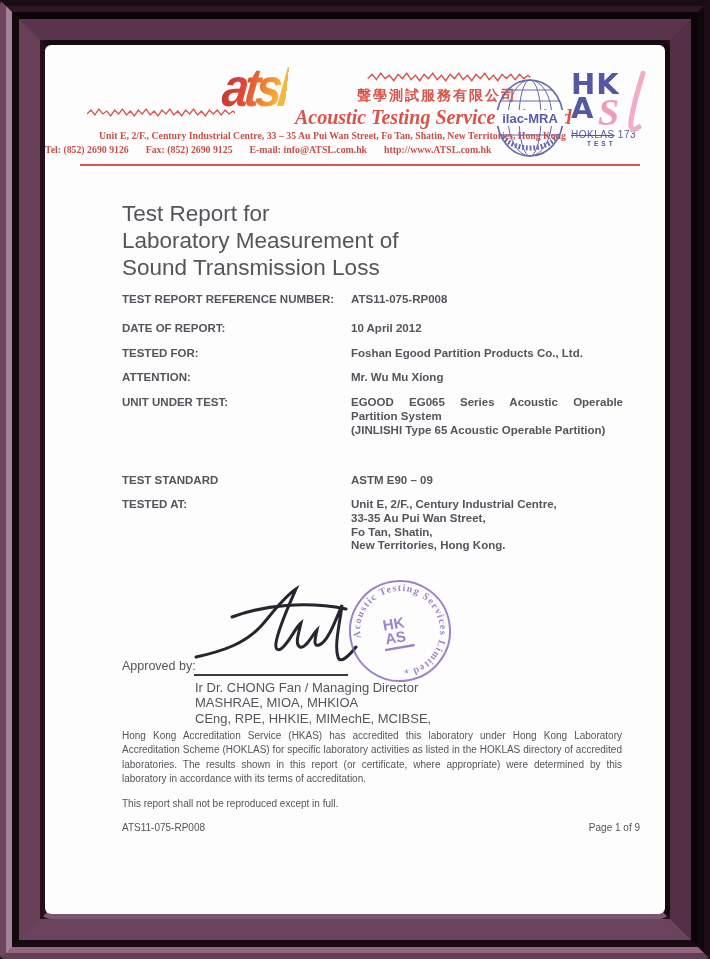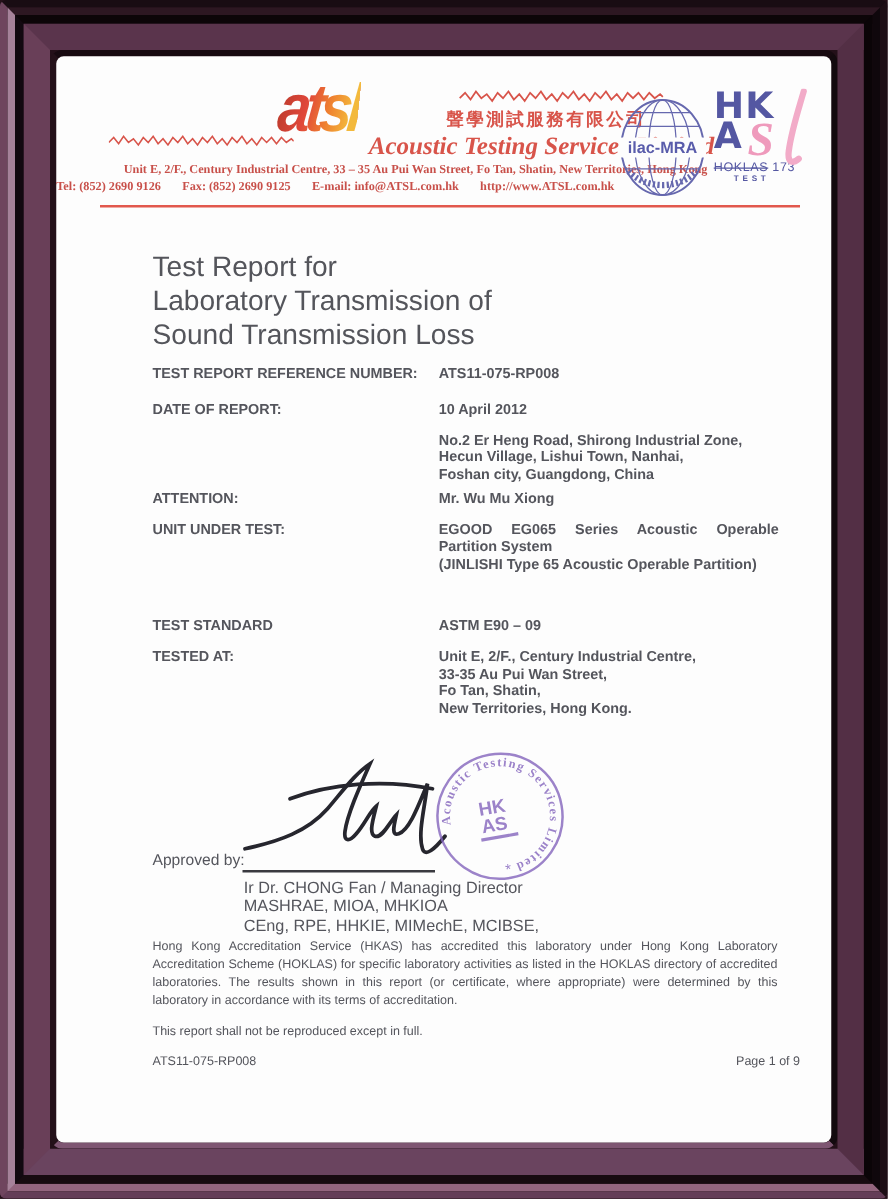--- a/index.html
+++ b/index.html
@@ -136,40 +136,36 @@
         <span>173</span>
       </div>
       <div class="hkas-test">TEST</div>
     </div>
 
     <div class="red-rule"></div>
   </div>
 
   <div class="title">
     <div>Test Report for</div>
-    <div>Laboratory Transmission of</div>
+    <div>Laboratory Measurement of</div>
     <div>Sound Transmission Loss</div>
   </div>
 
   <div class="fields">
     <div class="frow mb15">
       <div class="flabel">TEST REPORT REFERENCE NUMBER:</div>
       <div class="fvalue">ATS11-075-RP008</div>
     </div>
     <div class="frow mb11">
       <div class="flabel">DATE OF REPORT:</div>
       <div class="fvalue">10 April 2012</div>
     </div>
-    <div class="frow mb6">
-      <div class="flabel"></div>
-      <div class="fvalue lines">
-        <div>No.2 Er Heng Road, Shirong Industrial Zone,</div>
-        <div>Hecun Village, Lishui Town, Nanhai,</div>
-        <div>Foshan city, Guangdong, China</div>
-      </div>
+    <div class="frow mb11">
+      <div class="flabel">TESTED FOR:</div>
+      <div class="fvalue">Foshan Egood Partition Products Co., Ltd.</div>
     </div>
     <div class="frow mb11">
       <div class="flabel">ATTENTION:</div>
       <div class="fvalue">Mr. Wu Mu Xiong</div>
     </div>
     <div class="frow mb36">
       <div class="flabel">UNIT UNDER TEST:</div>
       <div class="fvalue">
         <div class="just">EGOOD EG065 Series Acoustic Operable Partition System</div>
         <div class="just">(JINLISHI Type 65 Acoustic Operable Partition)</div>

